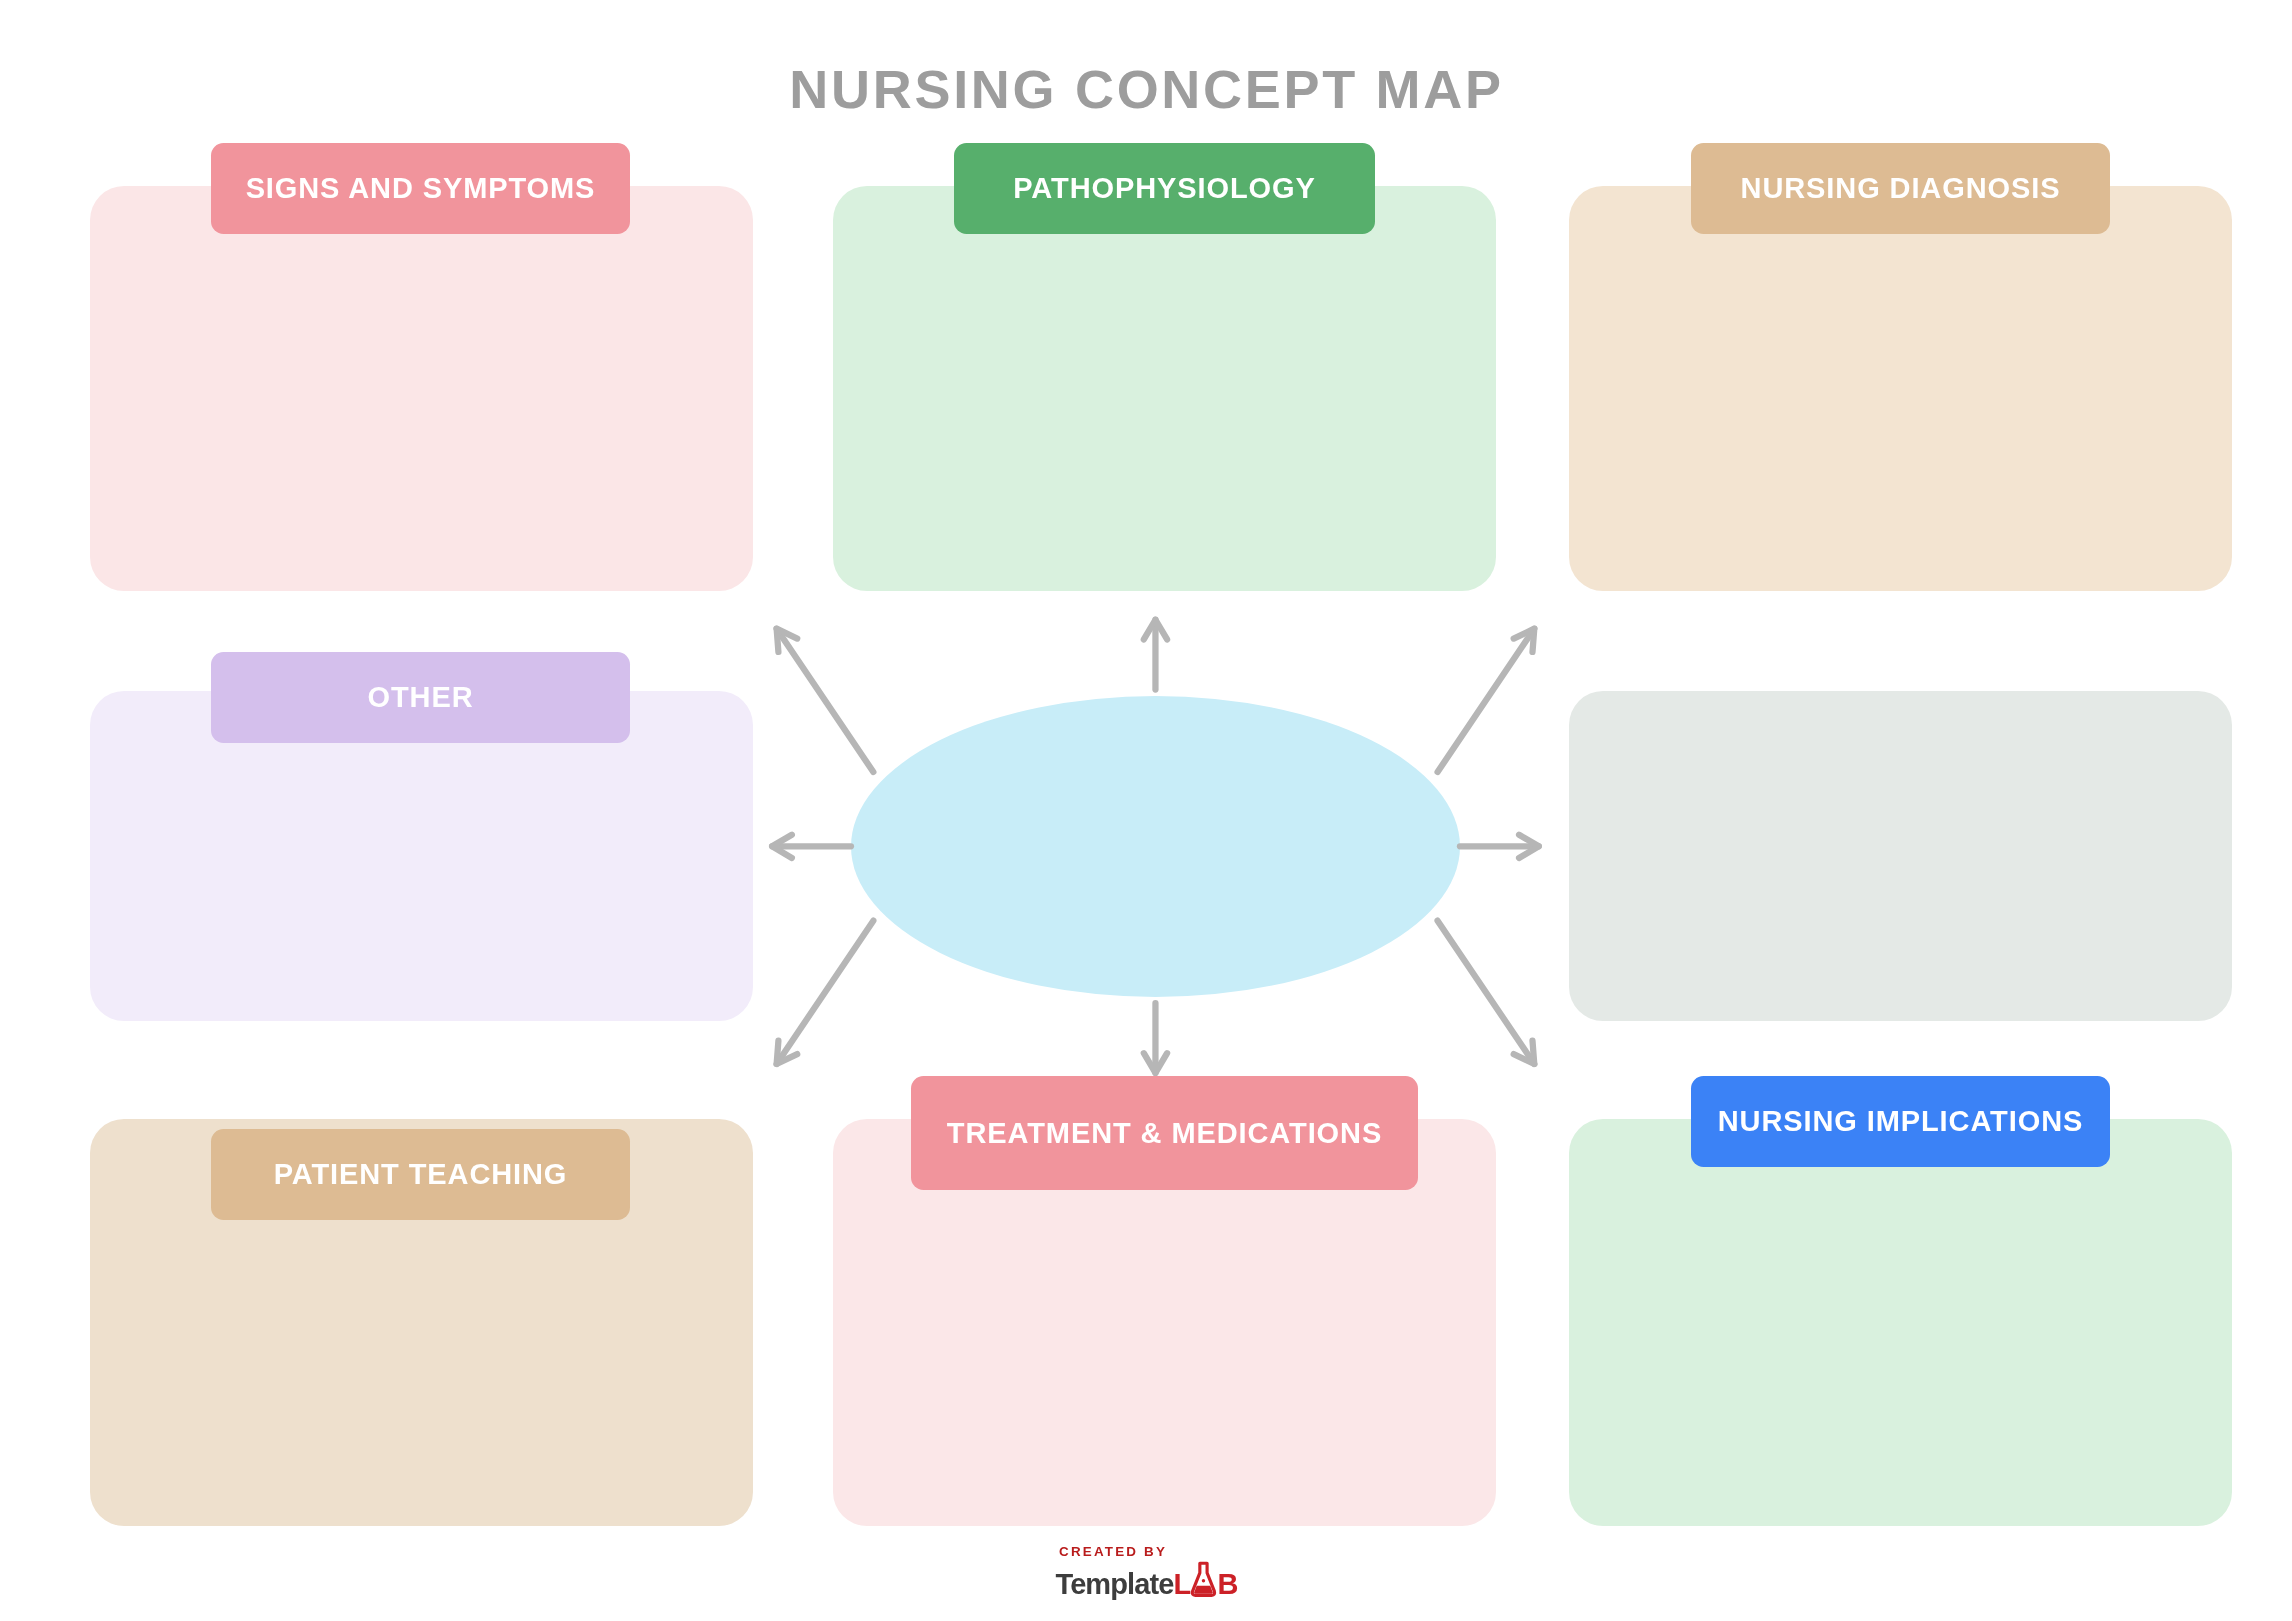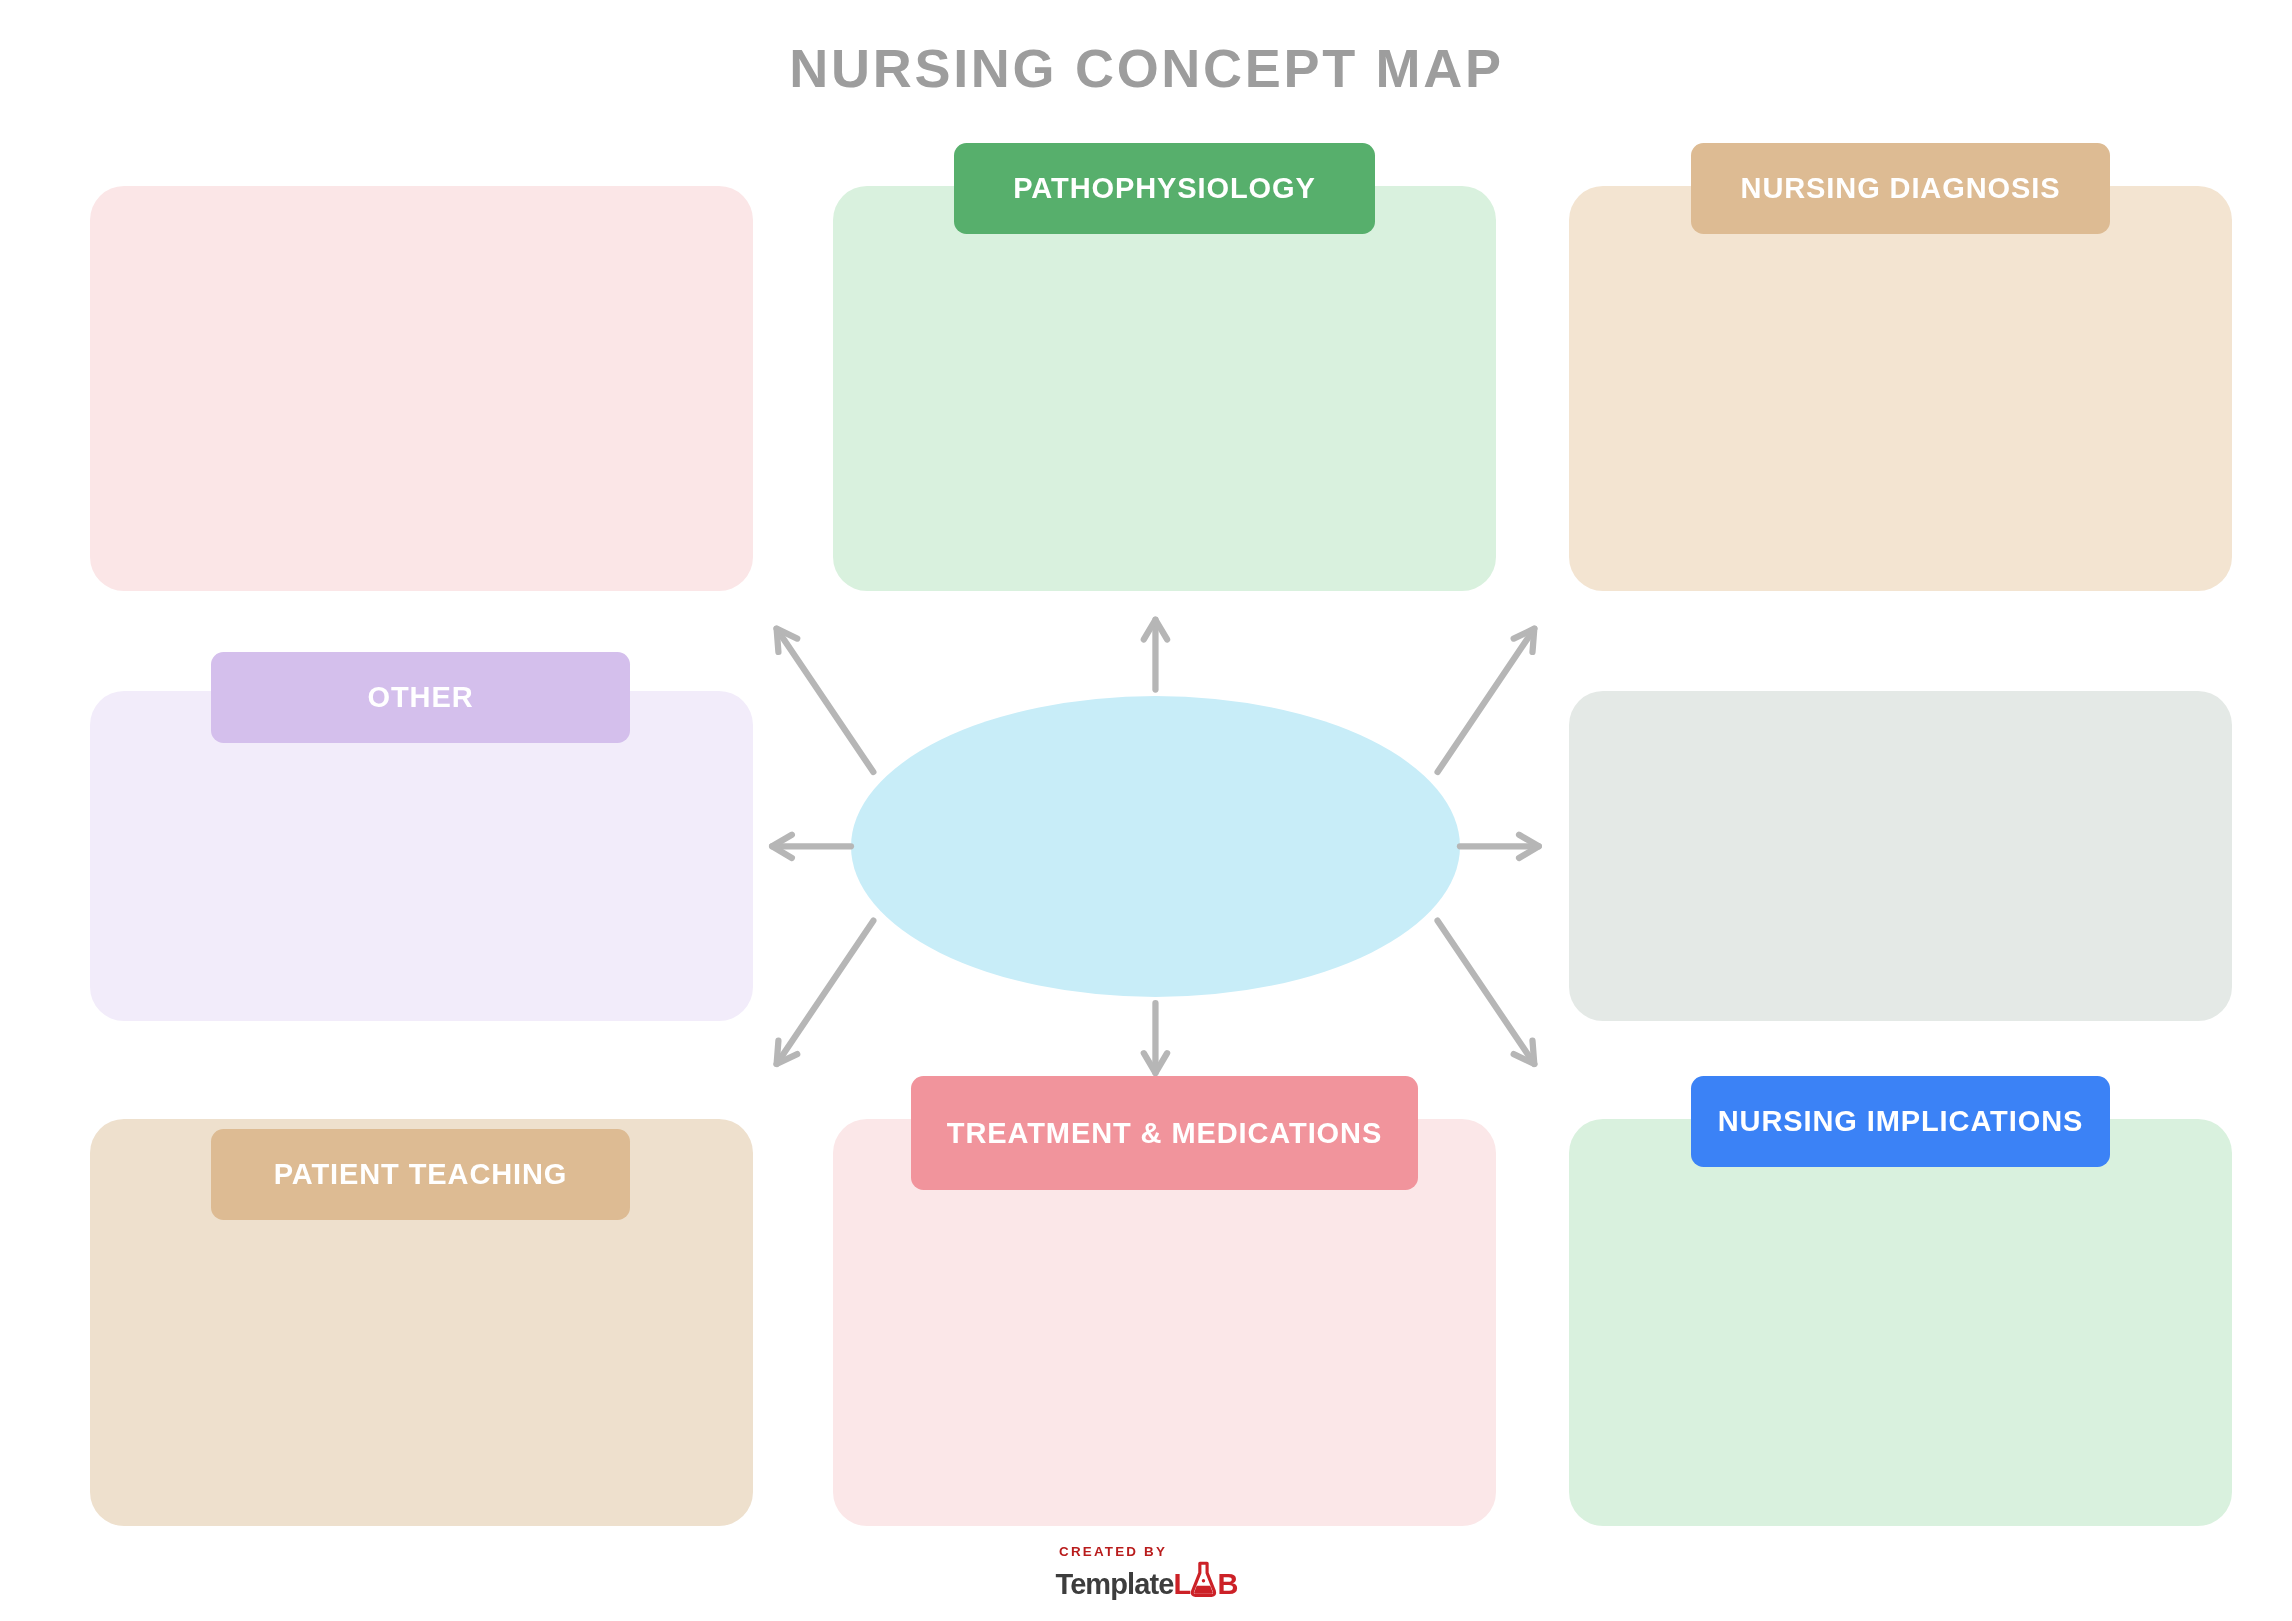--- a/index.html
+++ b/index.html
@@ -4,21 +4,21 @@
 <style>
   html,body{margin:0;padding:0;background:#ffffff;}
   .canvas{
     position:relative;
     width:2293px;height:1621px;
     background:#ffffff;
     font-family:"Liberation Sans", sans-serif;
     overflow:hidden;
   }
   .page-title{
-    position:absolute;top:37px;left:0;width:2293px;
+    position:absolute;top:58px;left:0;width:2293px;
     text-align:center;
     font-size:54px;font-weight:bold;letter-spacing:2.7px;
   }
   .cell-body{
     position:absolute;
     border-radius:34px;
   }
   .cell-tab{
     position:absolute;
     border-radius:12.5px;
@@ -69,20 +69,23 @@
   .flask{width:29px;height:38px;margin:0 -0.9px;display:block;}
 </style>
 </head>
 <body>
 
 <div class="canvas">
 
   <div class="page-title" style="color: rgb(157, 157, 157);">NURSING CONCEPT MAP</div>
 
   <div class="cell-body b0-body" style="background-color: rgb(251, 230, 231);"></div>
+  <div class="cell-tab b0-tab" style="background-color: rgb(241, 148, 156);">
+    <span>SIGNS AND SYMPTOMS</span>
+  </div>
 
   <div class="cell-body b1-body" style="background-color: rgb(217, 241, 222);"></div>
   <div class="cell-tab b1-tab" style="background-color: rgb(87, 175, 108);">
     <span>PATHOPHYSIOLOGY</span>
   </div>
 
   <div class="cell-body b2-body" style="background-color: rgb(243, 228, 209);"></div>
   <div class="cell-tab b2-tab" style="background-color: rgb(221, 187, 147);">
     <span>NURSING DIAGNOSIS</span>
   </div>

